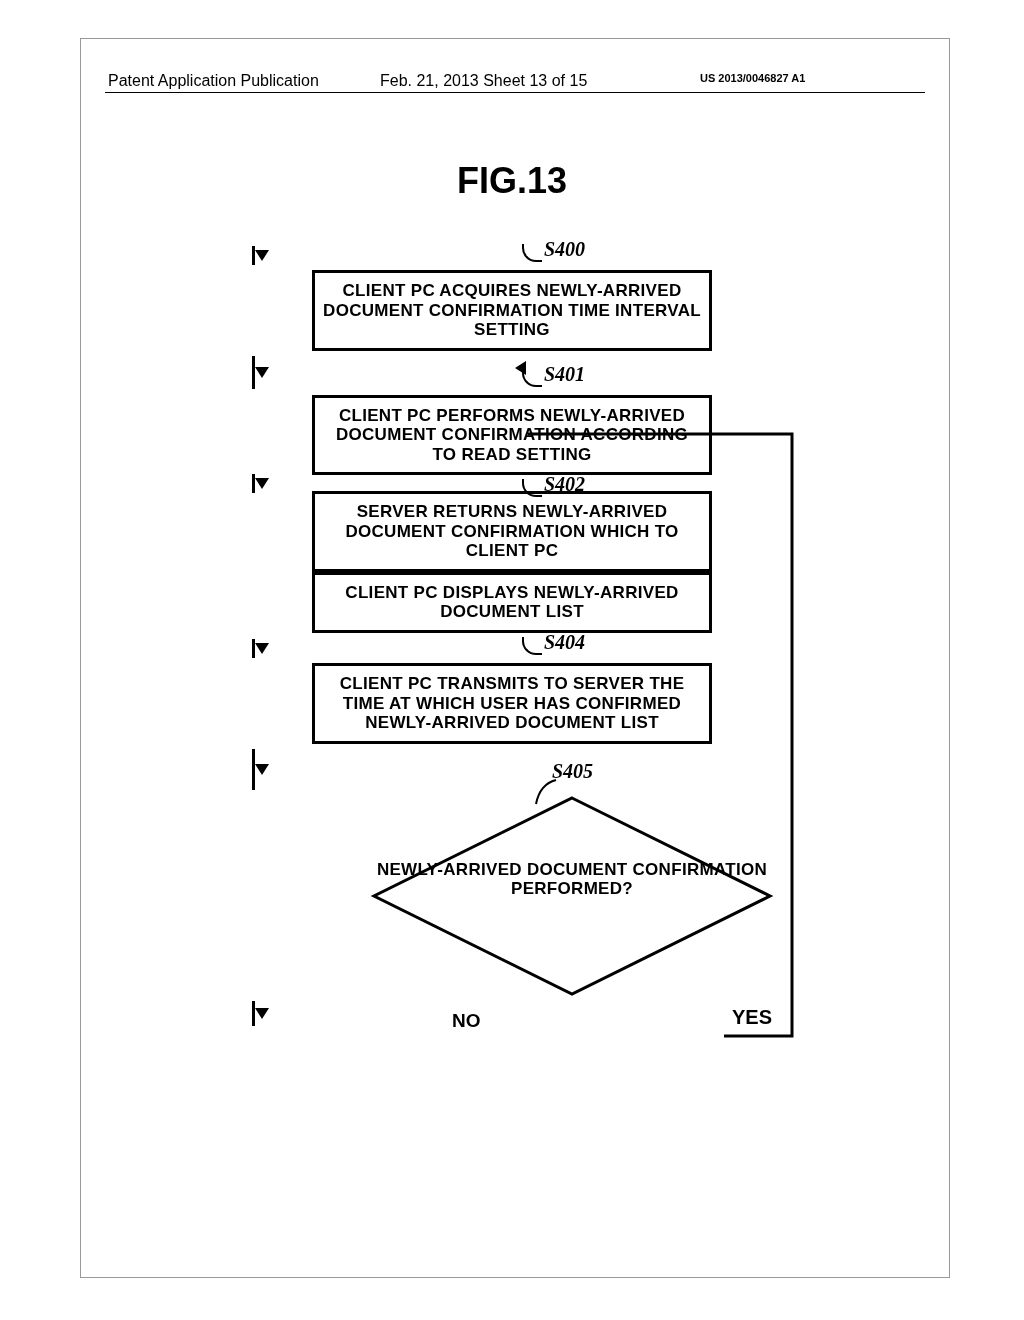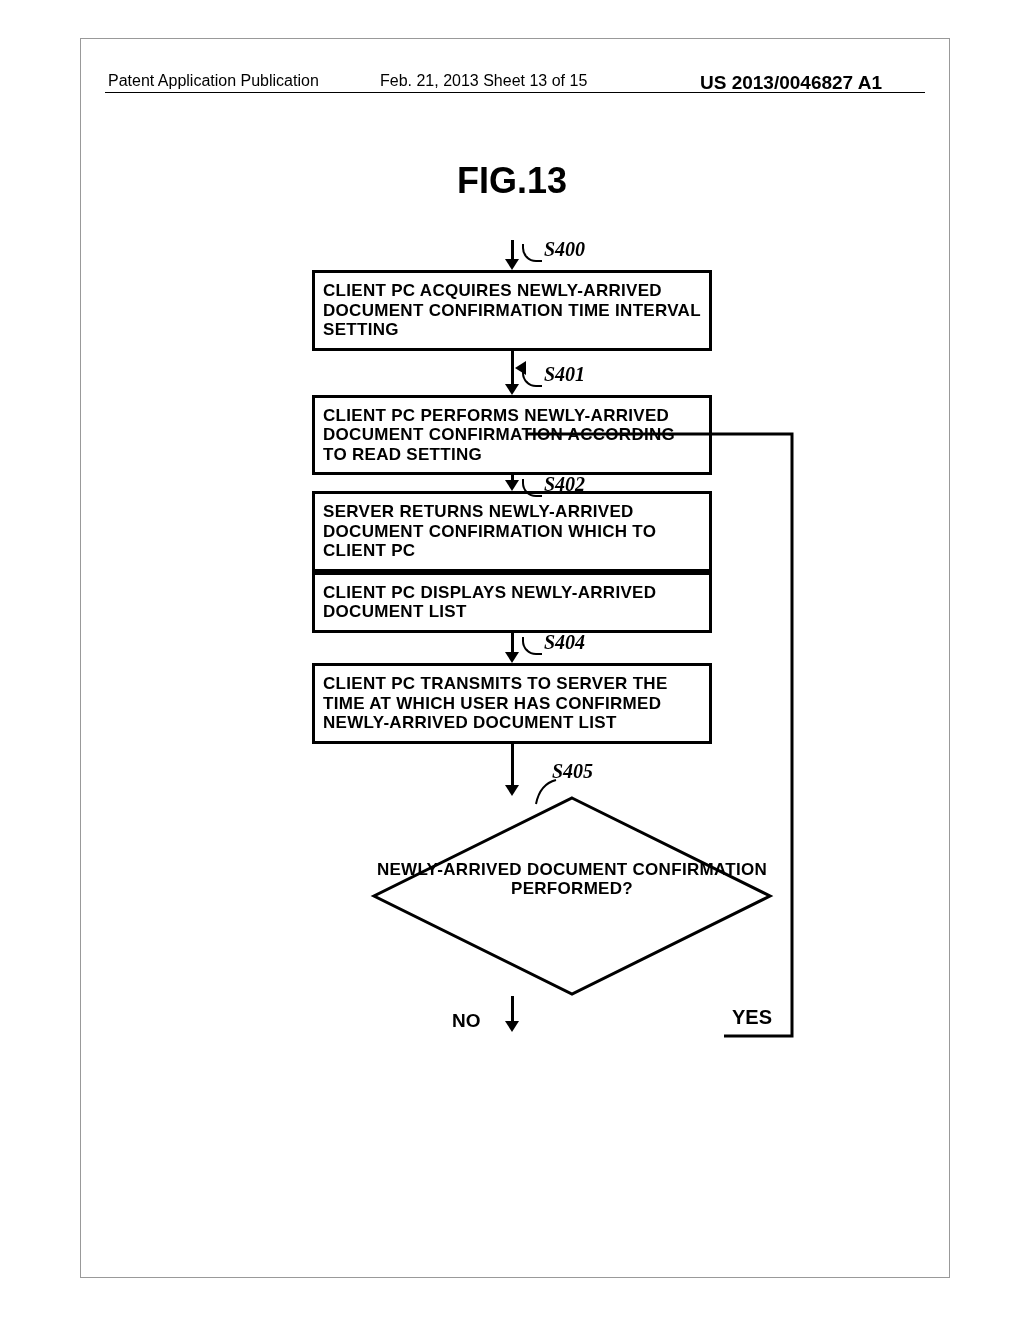--- a/index.html
+++ b/index.html
@@ -36,21 +36,21 @@
   .header-center {
     position: absolute;
     top: 72px;
     left: 380px;
     font-size: 16px;
   }
   .header-right {
     position: absolute;
     top: 72px;
     left: 700px;
-    font-size: 19px;
+    font-size: 11px;
     font-weight: bold;
   }
   .fig-title {
     position: absolute;
     top: 160px;
     left: 0;
     width: 100%;
     text-align: center;
     font-size: 36px;
     font-weight: bold;
@@ -71,31 +71,30 @@
     font-size: 17px;
     padding: 7px 8px;
     line-height: 1.15;
     font-family: Arial, sans-serif;
     letter-spacing: 0.3px;
   }
   .process {
     width: 400px;
     margin: 0 auto;
     border: 3px solid #000;
-    text-align: left;
+    text-align: center;
     font-weight: bold;
     font-size: 17px;
     padding: 8px 8px;
     line-height: 1.15;
     font-family: Arial, sans-serif;
     letter-spacing: 0.3px;
   }
   .connector {
     display: flex;
-    flex-direction: column;
     align-items: center;
     position: relative;
   }
   .vline {
     width: 3px;
     background: #000;
   }
   .arrowhead {
     width: 0; height: 0;
     border-left: 7px solid transparent;

